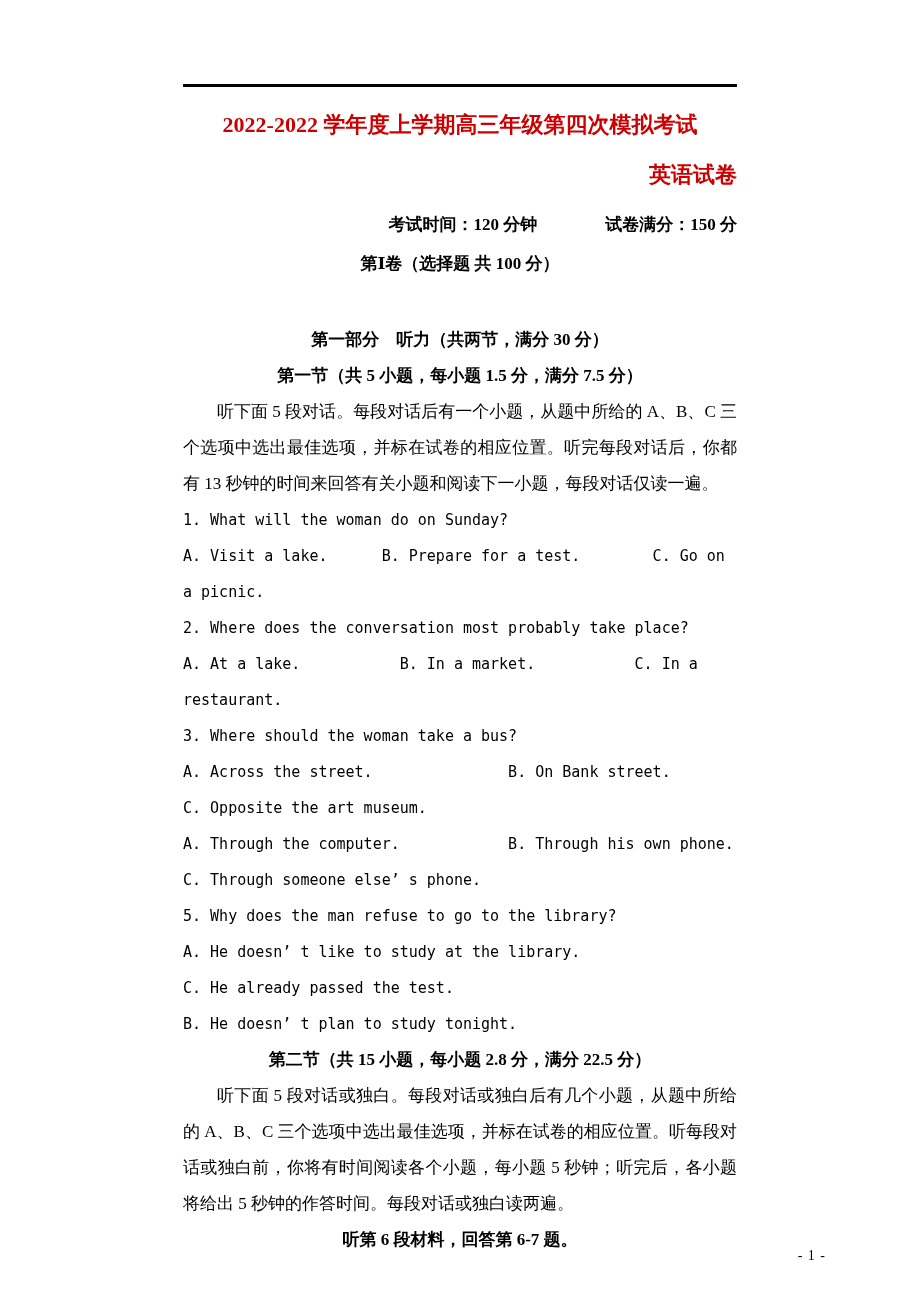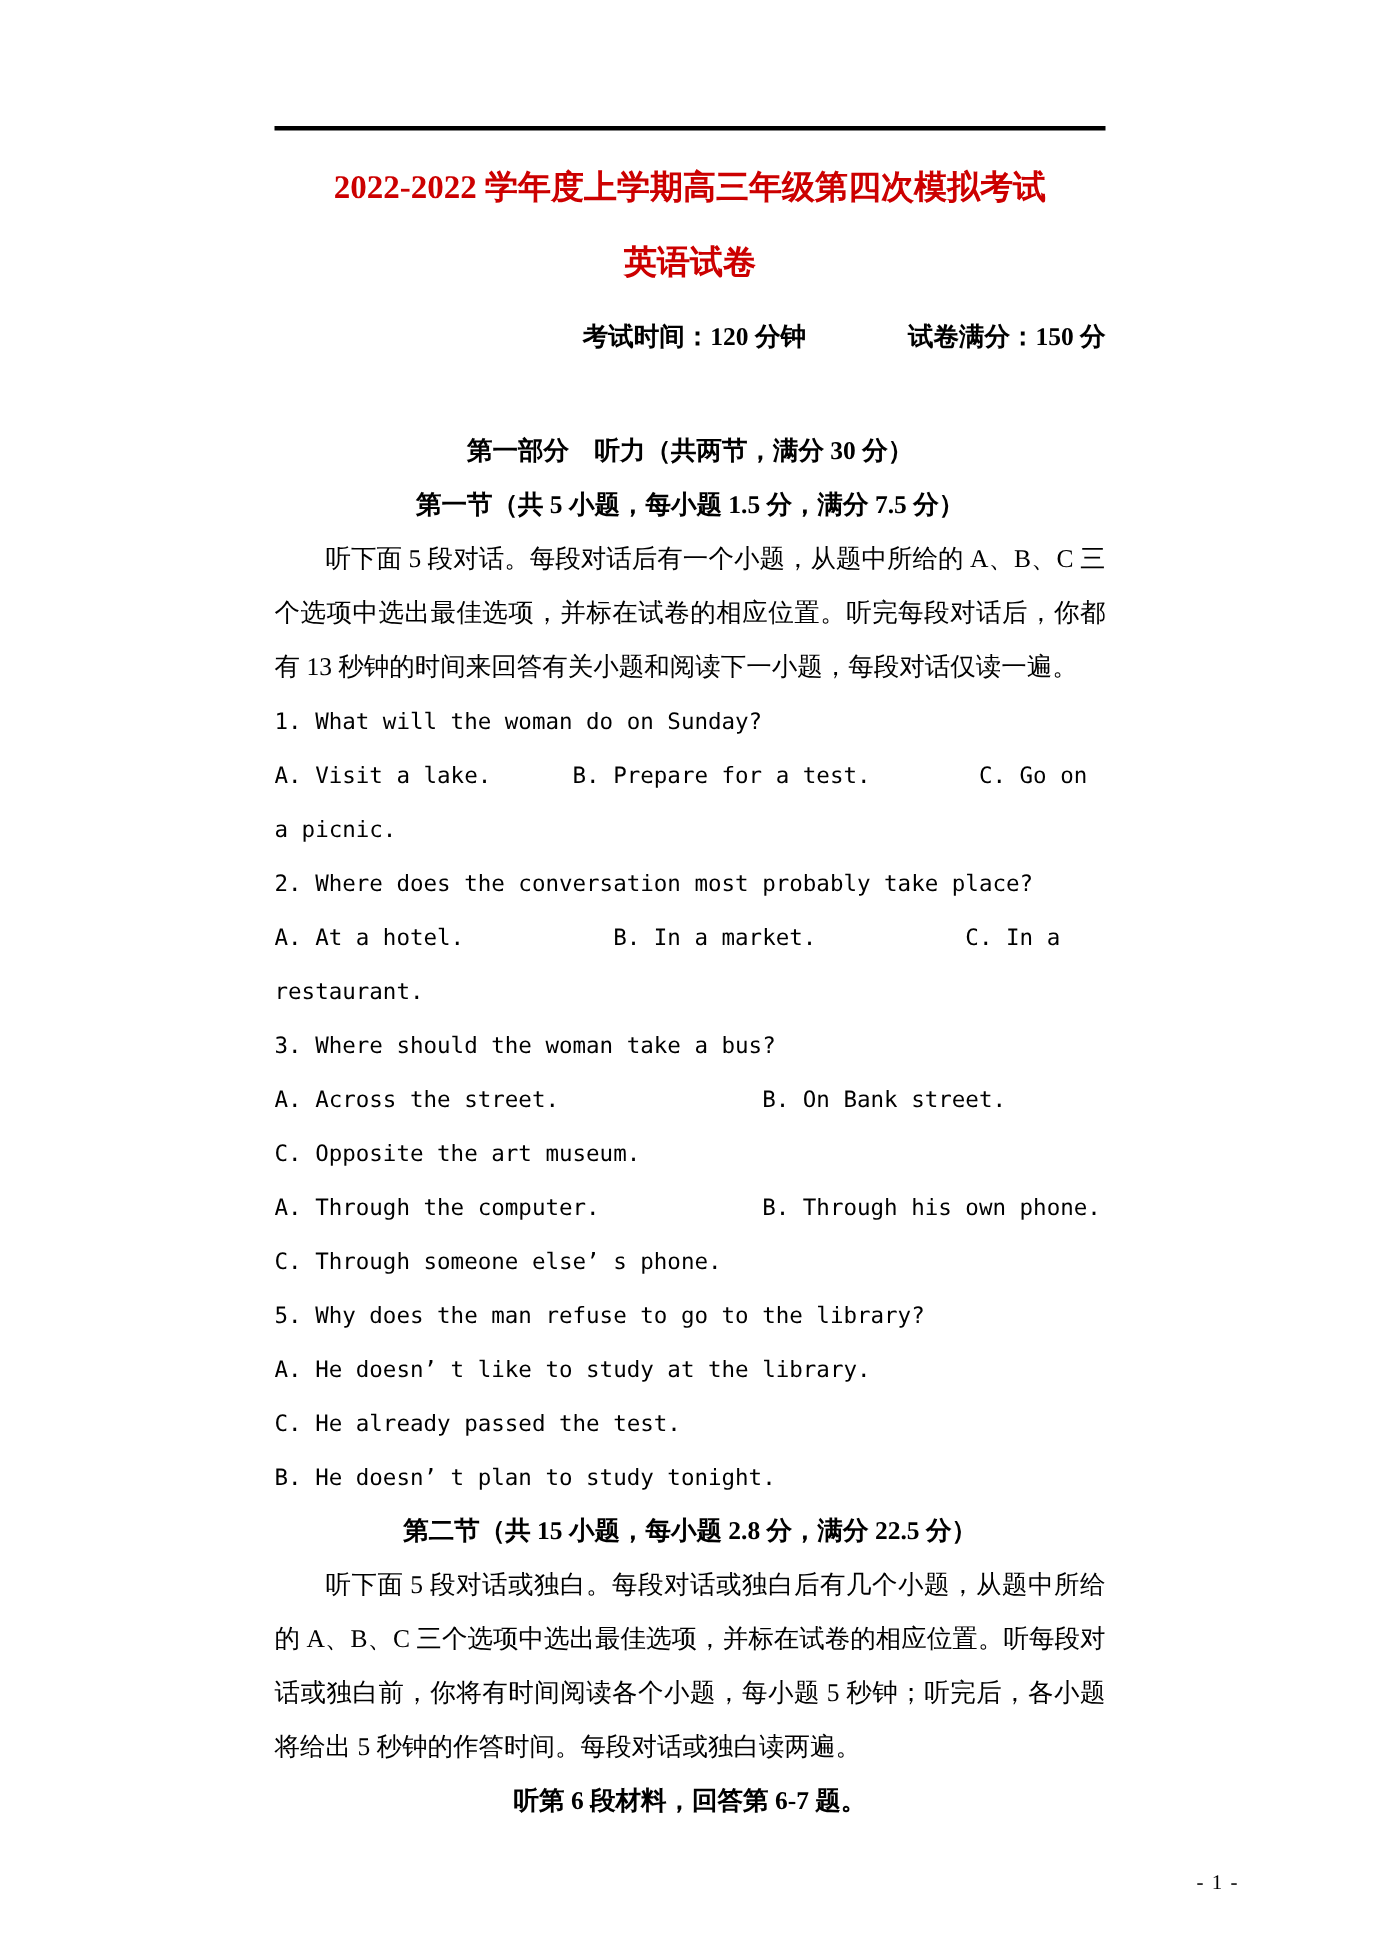--- a/index.html
+++ b/index.html
@@ -24,21 +24,21 @@
     margin-top: 22px;
     text-align: center;
     font-size: 22px;
     font-weight: bold;
     color: var(--accent-red, #cc0000);
     line-height: 1.45;
     white-space: pre-wrap;
   }
   .subtitle {
     margin-top: 20px;
-    text-align: center;
+    text-align: right;
     font-size: 22px;
     font-weight: bold;
     color: var(--accent-red, #cc0000);
     line-height: 1.3;
   }
   .info {
     margin-top: 24px;
     text-align: right;
     font-size: 17px;
     font-weight: bold;
@@ -88,30 +88,31 @@
 <div class="page">
 
   <div class="rule"></div>
 
   <h1 class="title">2022-2022 学年度上学期高三年级第四次模拟考试</h1>
 
   <h2 class="subtitle">英语试卷</h2>
 
   <p class="info">考试时间：120 分钟　　　　试卷满分：150 分</p>
 
+  <p class="volume">第Ⅰ卷（选择题 共 100 分）</p>
 
   <div class="doc-body">
 
   <p class="line heading-cn">第一部分　听力（共两节，满分 30 分）</p>
       <p class="line heading-cn">第一节（共 5 小题，每小题 1.5 分，满分 7.5 分）</p>
       <p class="line para-cn">听下面 5 段对话。每段对话后有一个小题，从题中所给的 A、B、C 三个选项中选出最佳选项，并标在试卷的相应位置。听完每段对话后，你都有 13 秒钟的时间来回答有关小题和阅读下一小题，每段对话仅读一遍。</p>
       <p class="line en">1. What will the woman do on Sunday?</p>
       <p class="line en">A. Visit a lake.      B. Prepare for a test.        C. Go on a picnic.</p>
       <p class="line en">2. Where does the conversation most probably take place?</p>
-      <p class="line en">A. At a hotel.           B. In a market.           C. In a restaurant.</p>
+      <p class="line en">A. At a lake.           B. In a market.           C. In a restaurant.</p>
       <p class="line en">3. Where should the woman take a bus?</p>
       <p class="line en">A. Across the street.               B. On Bank street.</p>
       <p class="line en">C. Opposite the art museum.</p>
       <p class="line en">A. Through the computer.            B. Through his own phone.</p>
       <p class="line en">C. Through someone else’ s phone.</p>
       <p class="line en">5. Why does the man refuse to go to the library?</p>
       <p class="line en">A. He doesn’ t like to study at the library.</p>
       <p class="line en">C. He already passed the test.</p>
       <p class="line en">B. He doesn’ t plan to study tonight.</p>
       <p class="line heading-cn">第二节（共 15 小题，每小题 2.8 分，满分 22.5 分）</p>

